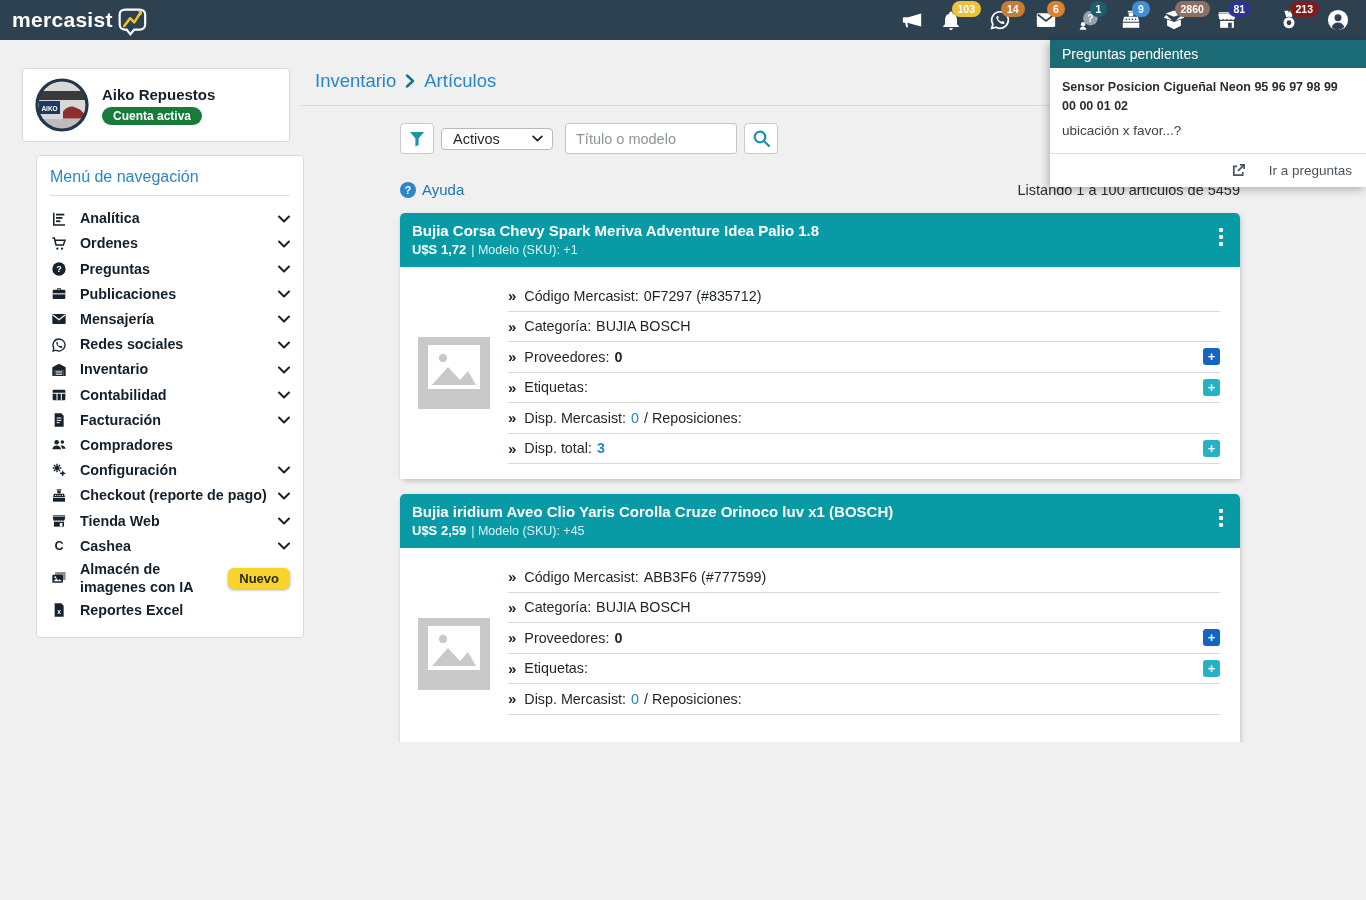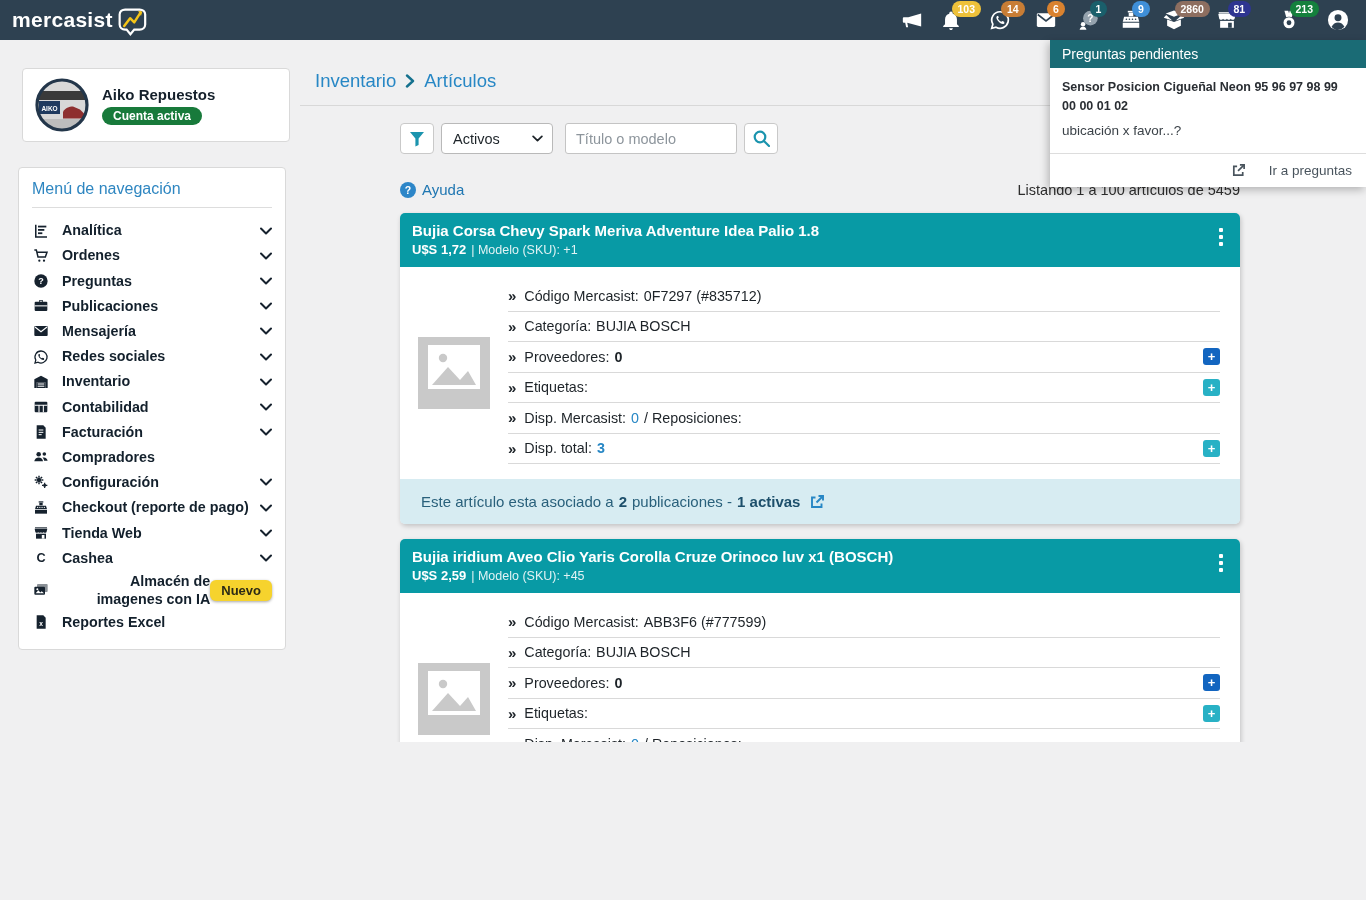--- a/index.html
+++ b/index.html
@@ -29,45 +29,45 @@
                justify-content:flex-end; align-items:center; gap:23px; color:#49545d; font-size:13.5px; cursor:pointer; }
 
   
   .user-card { position:absolute; left:22px; top:68px; width:268px; height:74px; background:#fff;
                border:1px solid #d9d9d9; border-radius:4px; padding:10px 12px; display:flex; align-items:center; gap:13px; }
   .avatar { width:54px; height:54px; flex:none; }
   .uc-name { font-size:15px; font-weight:bold; color:#15202b; }
   .uc-badge { display:inline-block; margin-top:4px; background:#187a3b; color:#fff; font-size:12px;
               font-weight:bold; padding:2px 11px; border-radius:11px; }
 
-  .nav-card { position:absolute; left:18px; top:155px; width:268px; background:#fff;
-              border:1px solid #d9d9d9; border-radius:4px; padding:12px 13px 14px;margin-top:12px; }
+  .nav-card { position:absolute; left:36px; top:155px; width:268px; background:#fff;
+              border:1px solid #d9d9d9; border-radius:4px; padding:12px 13px 14px; }
   .menu-title { color:#2e86c1; font-size:16px; padding-bottom:9px; border-bottom:1px solid #ddd; }
   #menu-items { padding-top:10px; display:flex; flex-direction:column; --icon-bg:#fff; }
   .menu-item { display:flex; align-items:center; min-height:25.2px; cursor:pointer; }
   .mi-icon { width:18px; height:17px; margin-right:12px; color:#16222e; display:flex; align-items:center; justify-content:center; flex:none; }
   .mi-icon svg { width:16px; height:16px; }
   .mi-label { font-size:14.3px; font-weight:bold; color:#13202c; line-height:1.3; }
   .mi-chev { margin-left:auto; display:flex; color:#16222e; }
-  .menu-item.two-line { min-height:39px;text-align:right; }
+  .menu-item.two-line { min-height:39px; }
   .menu-item.two-line .mi-label { max-width:150px; }
   .nuevo-badge { margin-left:auto; background:#f6d32d; color:#2c2a16; font-weight:bold; font-size:13px;
                  padding:3px 11px; border-radius:6px; box-shadow:0 1px 3px rgba(0,0,0,.35); }
 
   
   .main { position:absolute; left:300px; top:40px; width:1066px; height:702px; overflow:hidden; }
   .breadcrumb { padding:30px 0 13px 15px; border-bottom:1px solid #d8d8d8; display:flex; align-items:center; gap:9px;
                 font-size:18.5px; color:#2787c5; }
   .breadcrumb a { color:#2787c5; text-decoration:none; cursor:pointer; }
   .content { width:840px; margin-left:100px; }
 
   .filter-row { margin-top:17px; display:flex; align-items:center; }
   .icon-btn { width:34px; height:31px; background:#fff; border:1px solid #c9c9c9; border-radius:4px;
               display:flex; align-items:center; justify-content:center; cursor:pointer; }
-  .select { width:112px; height:31px; background:#fff; border:1px solid #b9b9b9; border-radius:4px; margin-left:7px;
+  .select { width:112px; height:22px; background:#fff; border:1px solid #b9b9b9; border-radius:4px; margin-left:7px;
             display:flex; align-items:center; justify-content:space-between; padding:0 9px 0 11px;
             font-size:14.5px; color:#1d2429; cursor:pointer; }
   .search-input { width:172px; height:31px; margin-left:12px; border:1px solid #c4c4c4; border-radius:3px;
                   padding:0 10px; font-size:14.5px; color:#333; font-family:inherit; outline:none; }
   .search-input::placeholder { color:#8d959c; }
   .icon-btn.search { margin-left:7px; }
 
   .help-row { margin-top:27px; display:flex; align-items:center; justify-content:space-between; }
   .help { display:flex; align-items:center; gap:6px; color:#2077b2; font-size:15px; cursor:pointer; }
   .listing { font-size:14.5px; color:#2e2e2e; }
@@ -179,21 +179,21 @@
           </svg>
           <span class="badge" style="background: rgb(46, 53, 145);">81</span>
         </span>
         <span class="nav-ic" style="margin-right: 10.5px;">
           <svg viewBox="0 0 24 24" fill="currentColor">
             <path d="M7 2h4.2L13 8l-4 1L7 2z"></path>
             <path d="M17 2h-4.2L11 8l4 1 2-7z"></path>
             <circle cx="12" cy="15" r="6"></circle>
             <circle cx="12" cy="15" r="2.6" fill="var(--icon-bg,#fff)"></circle>
           </svg>
-          <span class="badge" style="background: #15803d;">213</span>
+          <span class="badge" style="background: #7f1d1d;">213</span>
         </span>
         <span class="nav-ic">
           <svg viewBox="0 0 24 24">
             <circle cx="12" cy="12" r="11" fill="#fff"></circle>
             <circle cx="12" cy="9.5" r="3.8" fill="#2e4151"></circle>
             <path d="M5 19.3c1.6-3 4-4.6 7-4.6s5.4 1.6 7 4.6A10.9 10.9 0 0112 23c-2.7 0-5.2-1-7-3.7z" fill="#2e4151"></path>
           </svg>
         </span>
       </div>
   </header>
@@ -577,31 +577,20 @@
                 <span>/ Reposiciones:</span>
               </div>
             <div class="row">
                 <span class="chev">»</span>
                 <span>Disp. total:</span>
                 <b class="blue">3</b>
                 <button class="plus teal">+</button>
               </div>
           </div>
         </div>
-        <div class="card-footer">
-          <span>Este artículo esta asociado a</span>
-          <b>2</b>
-          <span>publicaciones -</span>
-          <b class="blue" style="color:#1d4f6b;">1 activas</b>
-          <svg width="16" height="16" viewBox="0 0 16 16" fill="none" stroke="#2787c5" stroke-width="1.9">
-            <path d="M6.5 3.5H3v9.5h9.5V9.5"></path>
-              <path d="M9.5 2H14v4.5"></path>
-              <path d="M14 2L7.5 8.5"></path>
-          </svg>
-        </div>
       </article>
 
       <article class="card">
         <div class="card-header">
           <div class="card-title">Bujia iridium Aveo Clio Yaris Corolla Cruze Orinoco luv x1 (BOSCH)</div>
           <div class="card-sub">
             <b>U$S 2,59</b>
             <span>| Modelo (SKU): +45</span>
           </div>
           <div class="kebab">

